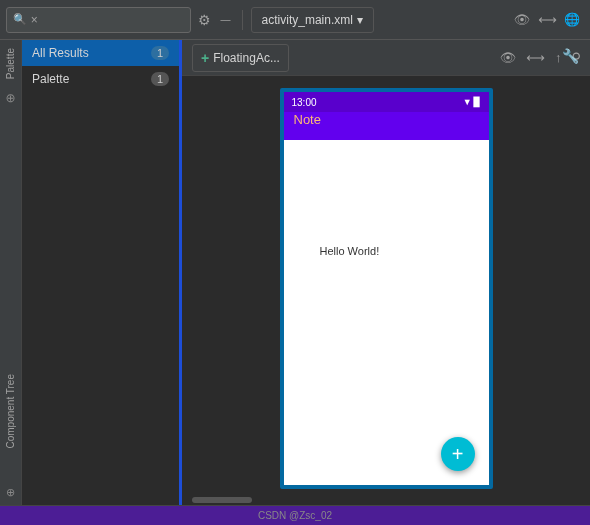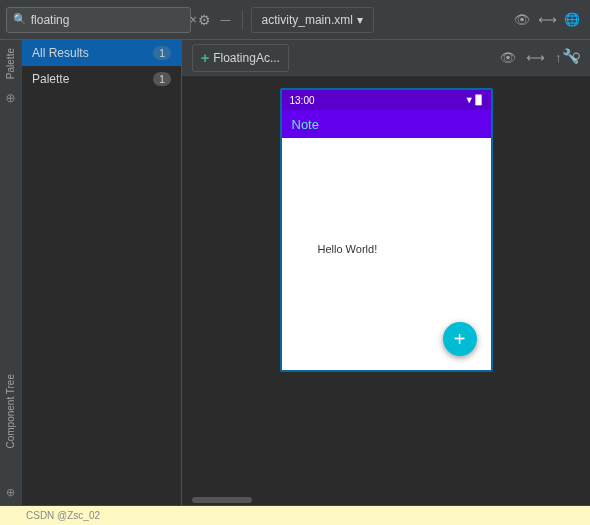--- a/index.html
+++ b/index.html
@@ -89,21 +89,21 @@
     .main-content {
       display: flex;
       flex: 1;
       overflow: hidden;
     }
 
     
     .search-panel {
       width: 160px;
       background: #2b2b2b;
-      border-right: 1px solid #1d4ed8;
+      border-right: 3px solid #1d4ed8;
       flex-shrink: 0;
       overflow-y: auto;
     }
 
     .search-result-item {
       display: flex;
       align-items: center;
       justify-content: space-between;
       padding: 6px 10px;
       cursor: pointer;
@@ -158,23 +158,23 @@
     
     .wrench-area {
       position: absolute;
       top: 8px;
       right: 10px;
     }
 
     
     .phone-preview {
       width: 213px;
-      height: 284px;
+      height: 401px;
       background: #fff;
-      border: 2px solid #0369a1;
+      border: 4px solid #0369a1;
       border-radius: 2px;
       overflow: hidden;
       position: relative;
       margin-top: 40px;
     }
 
     .phone-status-bar {
       height: 20px;
       background: #5900cc;
       display: flex;
@@ -182,23 +182,23 @@
       justify-content: space-between;
       padding: 0 8px;
       color: #fff;
       font-size: 10px;
     }
 
     .phone-title-bar {
       height: 28px;
       background: #6200ee;
       display: flex;
-      align-items: center;
+      align-items: flex-start;
       padding: 0 10px;
-      color: #5eead4;
+      color: #fdba74;
       font-size: 13px;
       font-weight: 500;
     }
 
     .phone-content {
       flex: 1;
       background: #fff;
       position: relative;
       height: calc(100% - 48px);
     }
@@ -225,26 +225,26 @@
       color: #fff;
       font-size: 20px;
       font-weight: 300;
       cursor: pointer;
       box-shadow: 0 2px 6px rgba(0,0,0,0.4);
     }
 
     
     .bottom-strip {
       height: 20px;
-      background: #fef9c3;
+      background: #4c1d95;
       border-top: 1px solid #444;
       display: flex;
       align-items: center;
-      justify-content: flex-start;
-      padding: 0 26px;
+      justify-content: center;
+      padding: 0 0;
       flex-shrink: 0;
     }
 
     .bottom-text {
       font-size: 10px;
       color: #888;
     }
 
     
     .side-tabs {
@@ -293,21 +293,20 @@
       gap: 2px;
     }
   </style>
 </head>
 <body>
 
 <div class="top-toolbar">
 
   <div class="search-box">
     <span style="font-size:11px;color:#a0a0a0;">🔍</span>
-    <input type="text" value="floating" style="">
     <span style="font-size:12px;color:#a0a0a0;cursor:pointer;">×</span>
   </div>
 
   <button class="icon-btn">
     <span>⚙</span>
   </button>
   <button class="icon-btn">
     <span style="font-size:10px;">—</span>
   </button>
 

